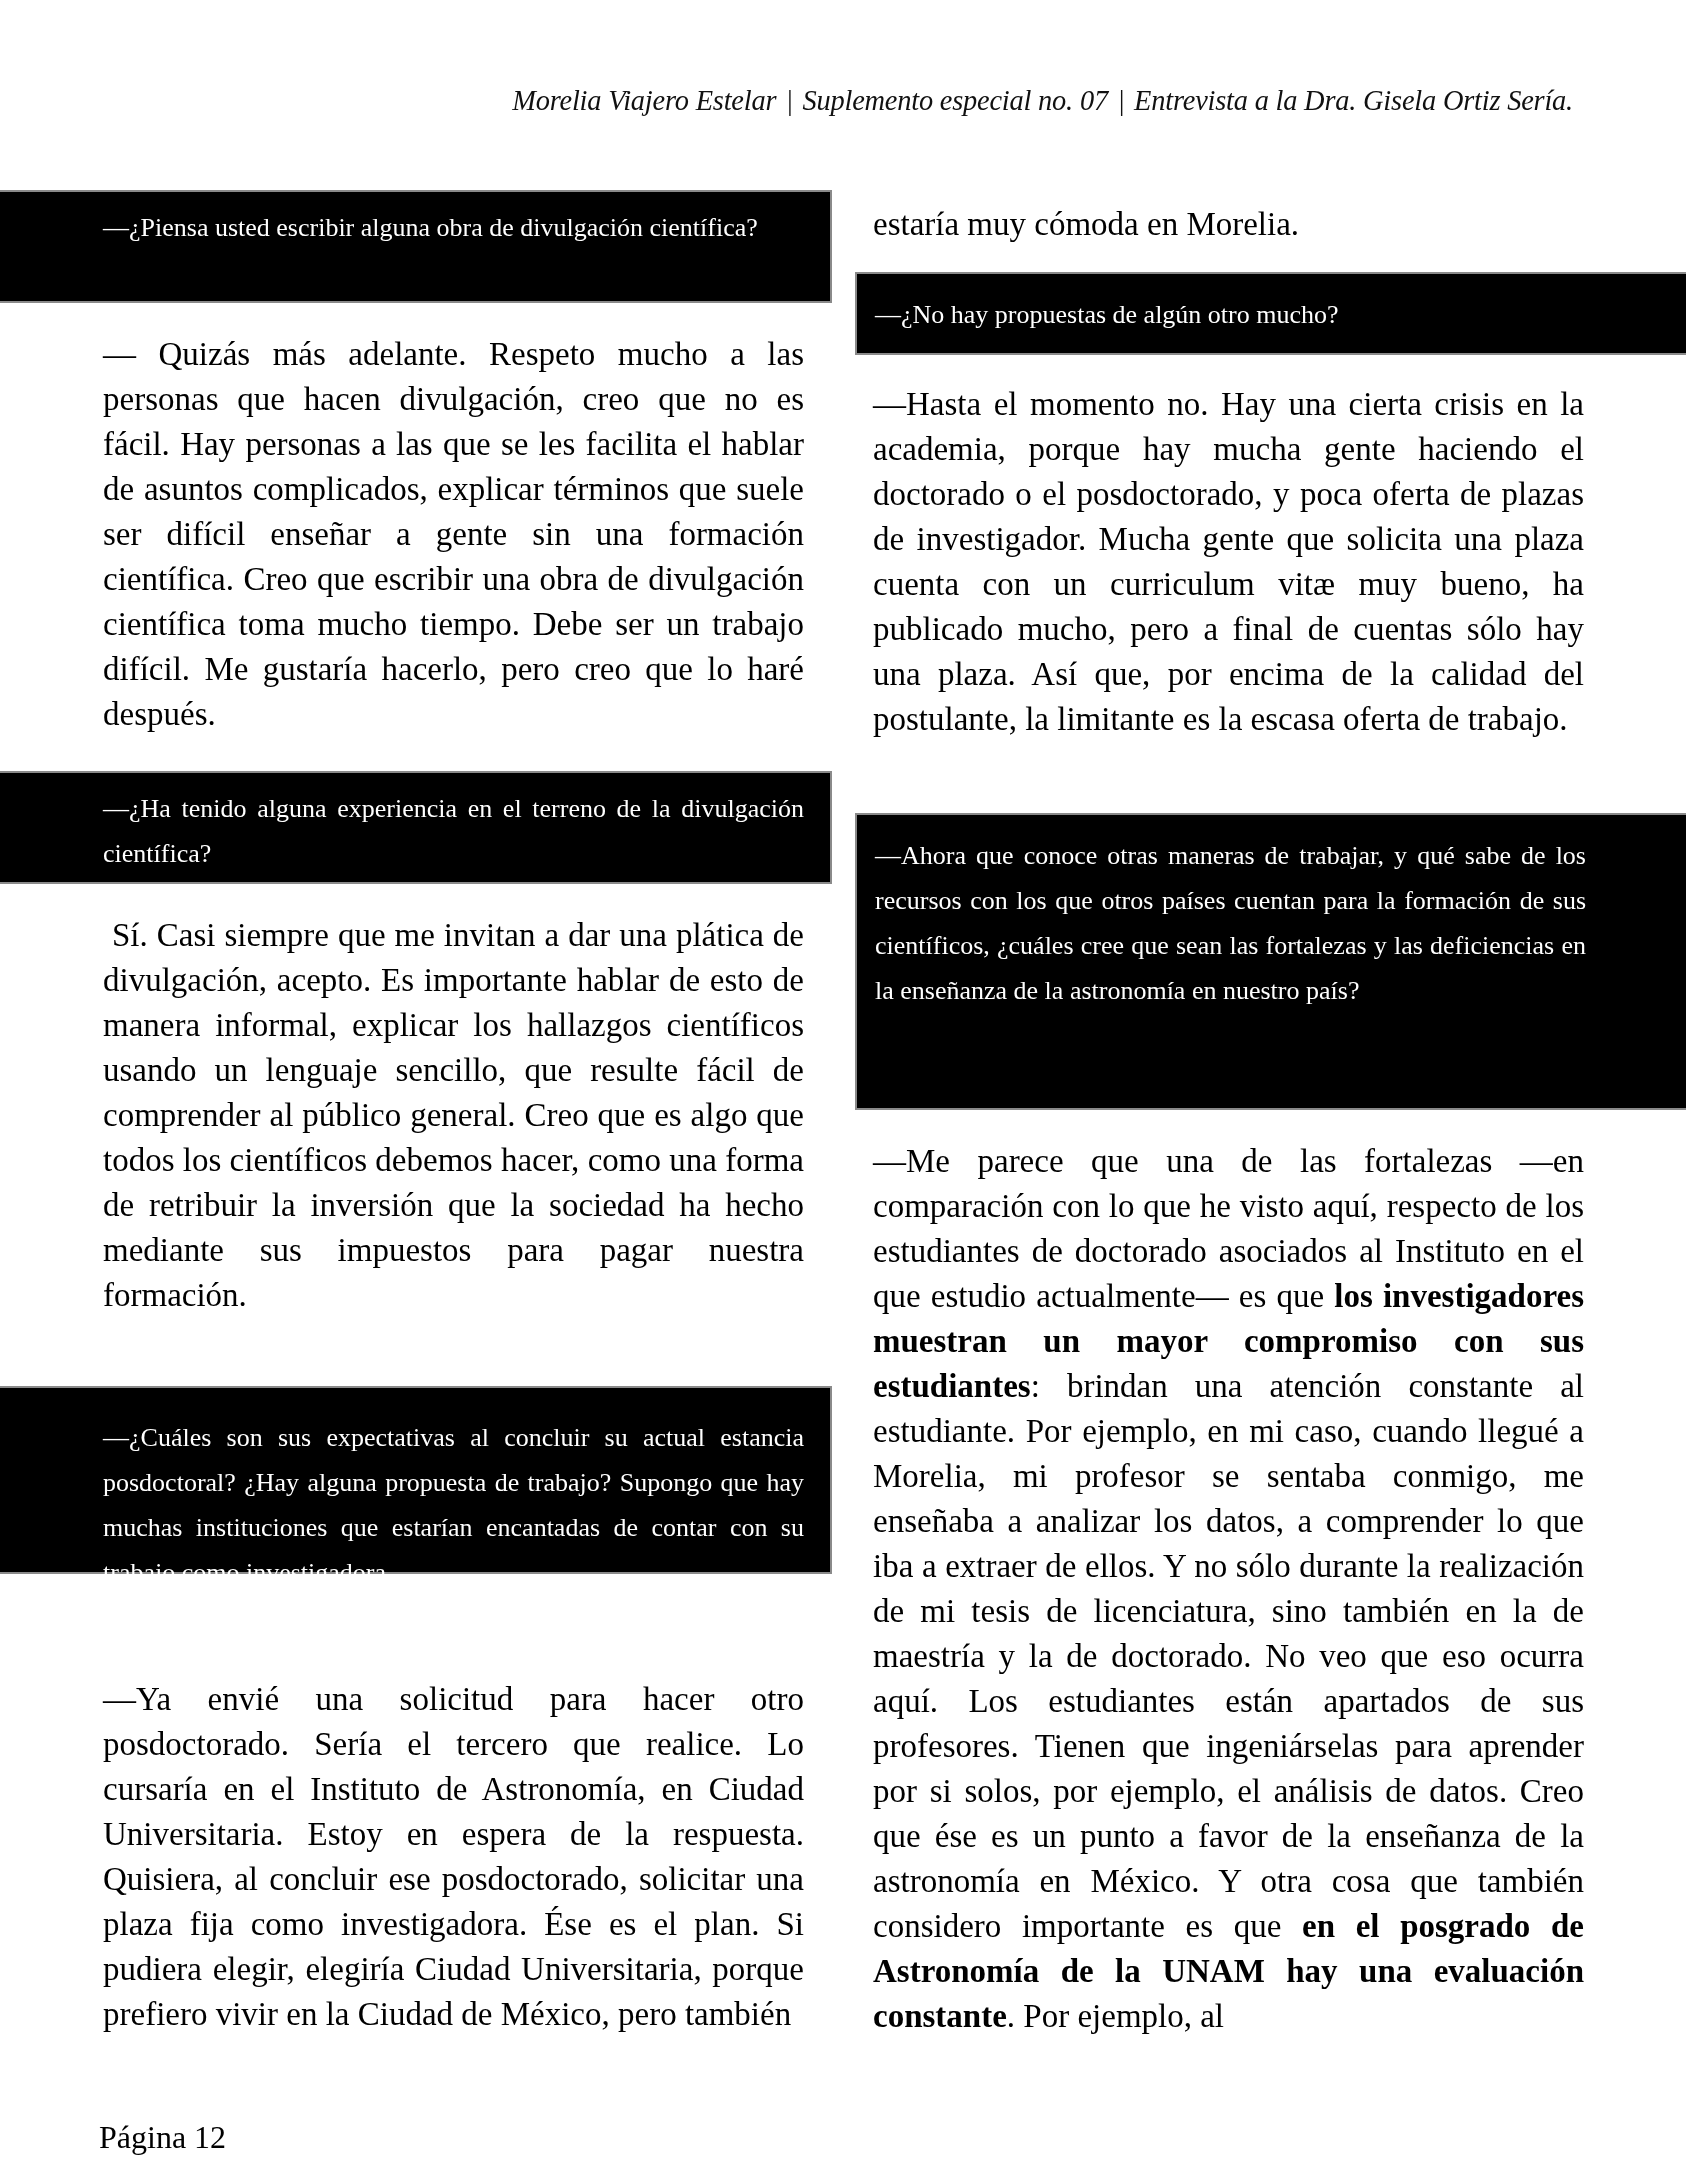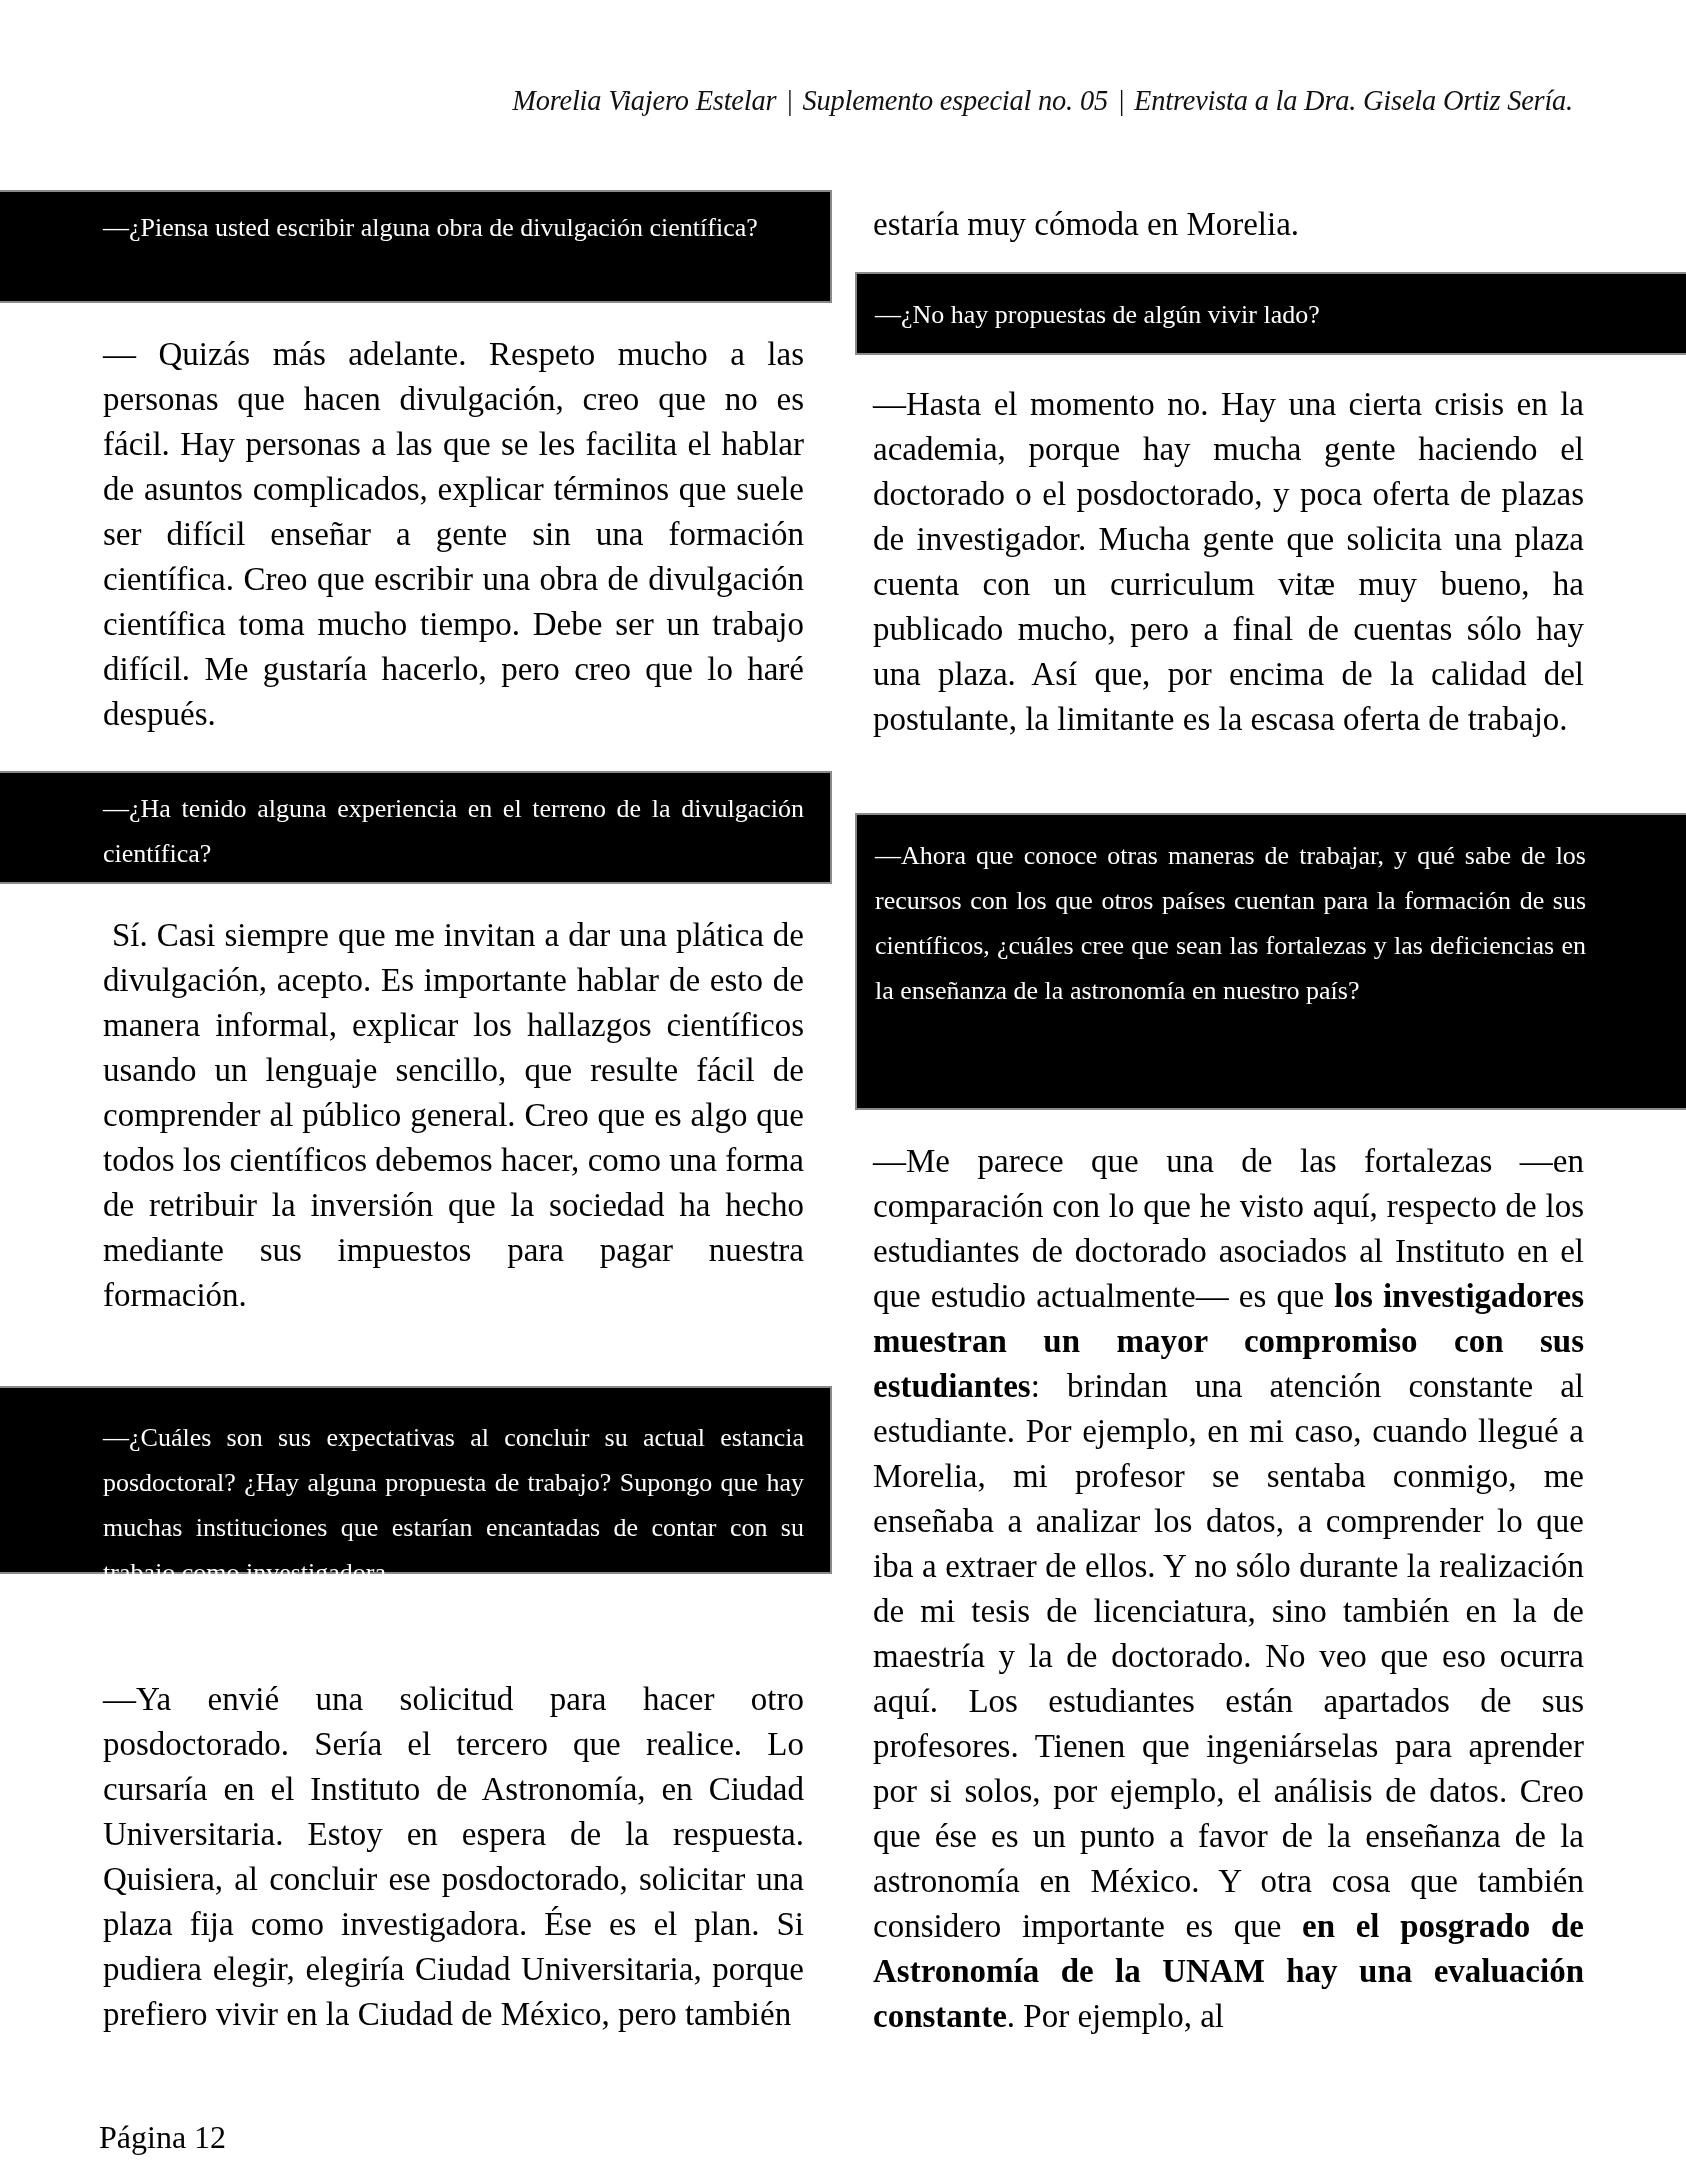--- a/index.html
+++ b/index.html
@@ -19,21 +19,21 @@
   .para { position: absolute; font-size: 33px; line-height: 45px; text-align: justify; text-align-last: left; }
   .para.left { left: 103px; width: 701px; }
   .para.right { left: 873px; width: 711px; }
   .para b { font-weight: bold; }
   .pagenum { position: absolute; left: 99px; top: 2093px; font-size: 32px; line-height: 40px; margin-top: 24px; }
 </style>
 </head>
 <body>
 
 <div class="header">
-  <span>Morelia Viajero Estelar</span><span class="sep">|</span><span>Suplemento especial no. 05</span><span class="sep">|</span><span>Entrevista a la Dra. Gisela Ortiz Sería.</span>
+  <span>Morelia Viajero Estelar</span><span class="sep">|</span><span>Suplemento especial no. 07</span><span class="sep">|</span><span>Entrevista a la Dra. Gisela Ortiz Sería.</span>
 </div>
 
 <div class="qbox left" style="top:190px;height:113px;">
   <div class="qtext" style="top:13.2px;">—¿Piensa usted escribir alguna obra de divulgación científica?</div>
 </div>
 
 <div class="para left" style="top:332px;">— Quizás más adelante. Respeto mucho a las personas que hacen divulgación, creo que no es fácil. Hay personas a las que se les facilita el hablar de asuntos complicados, explicar términos que suele ser difícil enseñar a gente sin una formación científica. Creo que escribir una obra de divulgación científica toma mucho tiempo. Debe ser un trabajo difícil. Me gustaría hacerlo, pero creo que lo haré después.</div>
 
 <div class="qbox left" style="top:771px;height:113px;padding-left:13px;">
   <div class="qtext" style="top:13.2px;">—¿Ha tenido alguna experiencia en el terreno de la divulgación científica?</div>
@@ -45,21 +45,21 @@
   <div class="qtext" style="top:26.5px;">—¿Cuáles son sus expectativas al concluir su actual estancia posdoctoral? ¿Hay alguna propuesta de trabajo? Supongo que hay muchas instituciones que estarían encantadas de contar con su trabajo como investigadora.</div>
 </div>
 
 <div class="para left" style="top:1677px;">—Ya envié una solicitud para hacer otro posdoctorado. Sería el tercero que realice. Lo cursaría en el Instituto de Astronomía, en Ciudad Universitaria. Estoy en espera de la respuesta. Quisiera, al concluir ese posdoctorado, solicitar una plaza fija como investigadora. Ése es el plan. Si pudiera elegir, elegiría Ciudad Universitaria, porque prefiero vivir en la Ciudad de México, pero también</div>
 
 <div class="pagenum">Página 12</div>
 
 <div class="para right" style="top:202px;">estaría muy cómoda en Morelia.</div>
 
 <div class="qbox right" style="top:272px;height:83px;">
-  <div class="qtext" style="top:18px;">—¿No hay propuestas de algún vivir lado?</div>
+  <div class="qtext" style="top:18px;">—¿No hay propuestas de algún otro mucho?</div>
 </div>
 
 <div class="para right" style="top:382px;">—Hasta el momento no. Hay una cierta crisis en la academia, porque hay mucha gente haciendo el doctorado o el posdoctorado, y poca oferta de plazas de investigador. Mucha gente que solicita una plaza cuenta con un curriculum vitæ muy bueno, ha publicado mucho, pero a final de cuentas sólo hay una plaza. Así que, por encima de la calidad del postulante, la limitante es la escasa oferta de trabajo.</div>
 
 <div class="qbox right" style="top:813px;height:297px;">
   <div class="qtext" style="top:18px;">—Ahora que conoce otras maneras de trabajar, y qué sabe de los recursos con los que otros países cuentan para la formación de sus científicos, ¿cuáles cree que sean las fortalezas y las deficiencias en la enseñanza de la astronomía en nuestro país?</div>
 </div>
 
 <div class="para right" style="top:1139px;"><span>—Me parece que una de las fortalezas —en comparación con lo que he visto aquí, respecto de los estudiantes de doctorado asociados al Instituto en el que estudio actualmente— es que </span><b>los investigadores muestran un mayor compromiso con sus estudiantes</b><span>: brindan una atención constante al estudiante. Por ejemplo, en mi caso, cuando llegué a Morelia, mi profesor se sentaba conmigo, me enseñaba a analizar los datos, a comprender lo que iba a extraer de ellos. Y no sólo durante la realización de mi tesis de licenciatura, sino también en la de maestría y la de doctorado. No veo que eso ocurra aquí. Los estudiantes están apartados de sus profesores. Tienen que ingeniárselas para aprender por si solos, por ejemplo, el análisis de datos. Creo que ése es un punto a favor de la enseñanza de la astronomía en México. Y otra cosa que también considero importante es que </span><b>en el posgrado de Astronomía de la UNAM hay una evaluación constante</b><span>. Por ejemplo, al</span></div>
 

